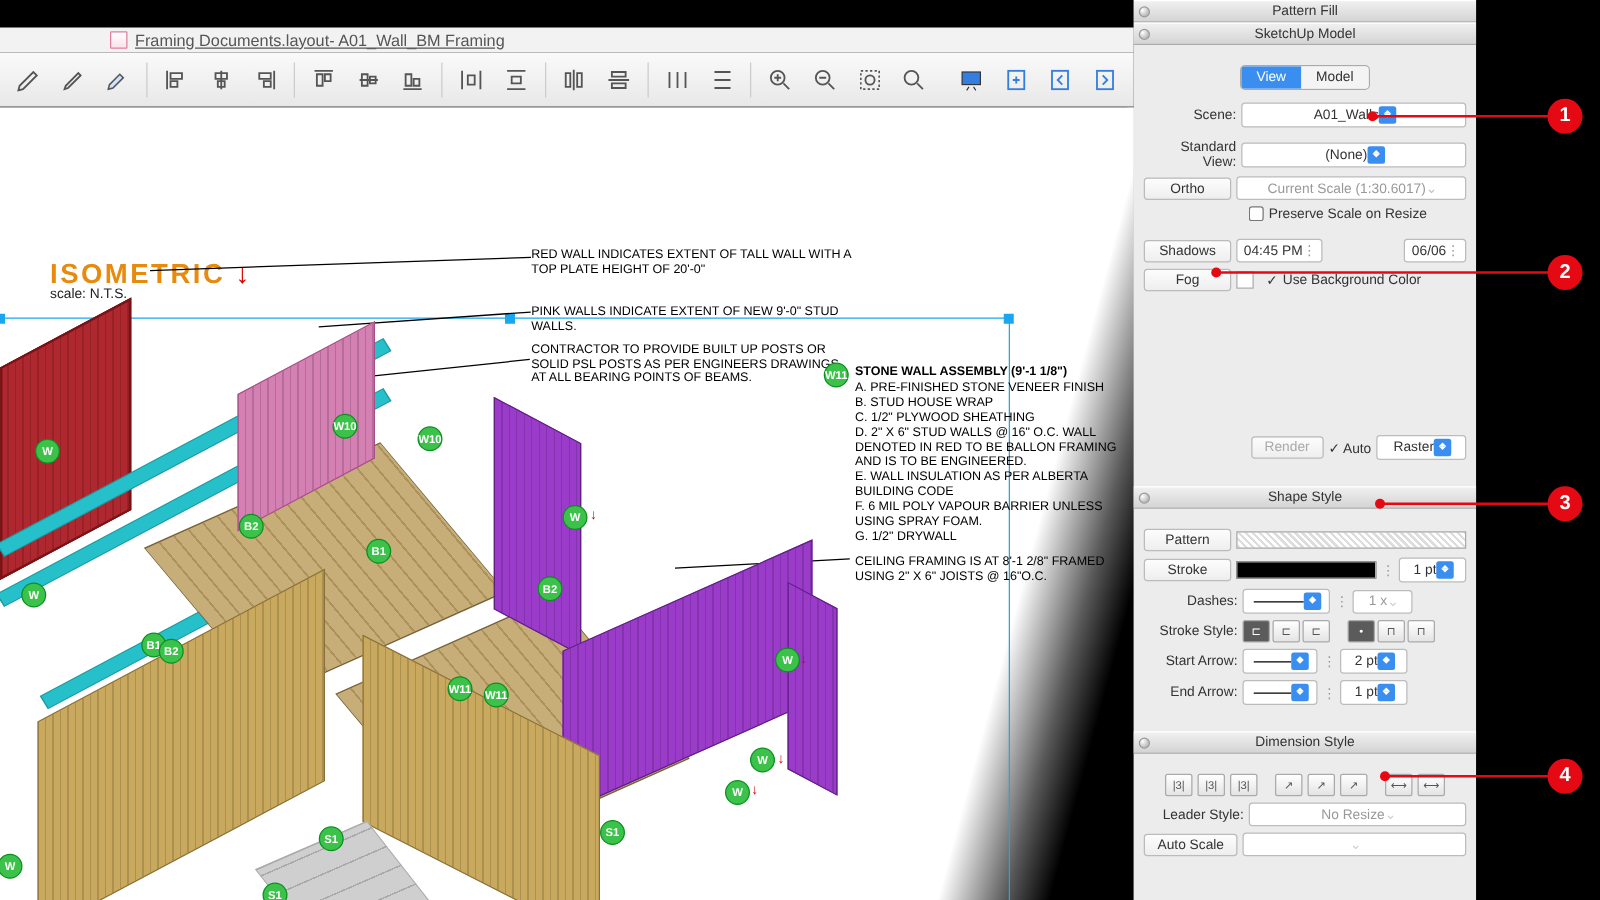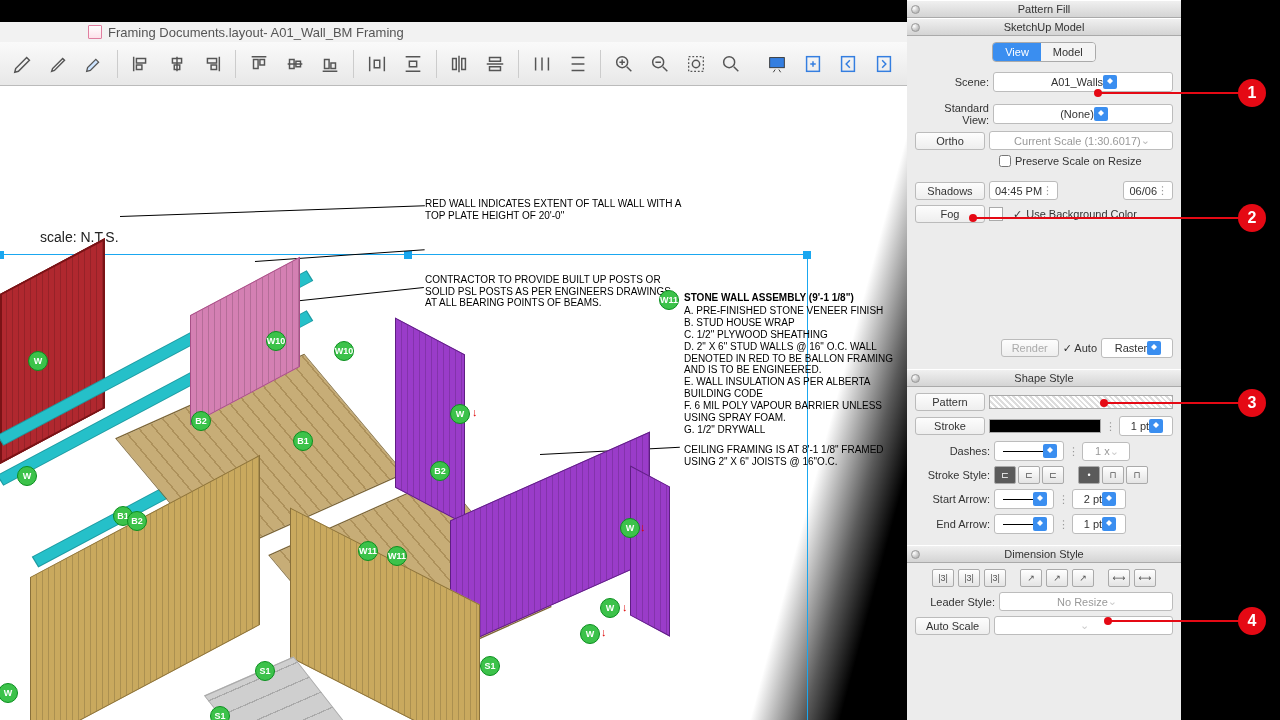--- a/index.html
+++ b/index.html
@@ -1,45 +1,45 @@
 <!DOCTYPE html>
 <html><head>
 <meta charset="utf-8">
 <style>
 * { margin: 0; padding: 0; box-sizing: border-box; font-family: -apple-system, "Helvetica Neue", Arial, sans-serif; }
 html, body { width: 1280px; height: 720px; background: #000; overflow: hidden; }
 .app { position: relative; width: 100%; height: 100%; }
-.titlebar { position: absolute; top: 22px; left: 0; width: 907px; height: 20px; background: #f2f2f2; display: flex; align-items: center; padding-left: 88px; gap: 6px; color: #555; font-size: 13px; }
+.titlebar { position: absolute; top: 22px; left: 0; width: 907px; height: 20px; background: #f2f2f2; display: flex; align-items: center; padding-left: 88px; gap: 6px; color: #555; font-size: 13px; text-decoration: underline; }
 .titlebar .doc-icon { width: 14px; height: 14px; border: 1px solid #e07fa0; border-radius: 1px; background: linear-gradient(to bottom,#fff,#fde2ea); }
 .toolbar { position: absolute; top: 42px; left: 0; width: 907px; height: 44px; background: linear-gradient(to bottom,#fafafa,#e8e8e8); border-bottom: 1px solid #bbb; display: flex; align-items: center; padding: 0 10px; gap: 10px; }
 .tool { width: 28px; height: 28px; display: flex; align-items: center; justify-content: center; color: #555; }
 .tool svg { width: 22px; height: 22px; }
 .sep { width: 1px; height: 28px; background: #ccc; }
 .spacer { flex: 1; }
 .canvas { position: absolute; top: 86px; left: 0; width: 907px; height: 634px; background: #fff; overflow: hidden; }
 .paper-edge { position: absolute; right: 0; top: 0; bottom: 0; width: 180px; background: linear-gradient(to right, #fff 10%, #5a5a5a 40%, #000 60%); transform: skewX(-15deg) translateX(90px); }
 .iso-title { position: absolute; top: 120px; left: 40px; color:#e88b0d; font-weight: bold; font-size: 22px; letter-spacing: 2px; }
-.iso-scale { position: absolute; top: 143px; left: 40px; color:#222; font-size: 14px; text-align: right; }
+.iso-scale { position: absolute; top: 143px; left: 40px; color:#222; font-size: 11px; text-align: right; }
 .red-arrow { color:#d00; font-weight:bold; }
 .sel { position:absolute; border:1.5px solid #1aa7f0; pointer-events:none;}
 .sel.main { top:168px; left:0; width:808px; height:540px; border-left:none; border-bottom:none;}
 .handle { position:absolute; width:8px; height:8px; background:#1aa7f0; }
 .note { position: absolute; font-size: 10px; line-height: 1.15; color:#000; max-width: 260px; }
 .lead { position:absolute; height:1px; background:#000; }
 .lead.d { transform-origin:left center; }
 .badge { position:absolute; width:20px; height:20px; border-radius:50%; background:#3cc24a; border:1px solid #0b8f1f; color:#fff; font-size:9px; font-weight:bold; display:flex; align-items:center; justify-content:center; }
 .b-arrow { position:absolute; color:#d00; font-size:11px; font-weight:bold; }
 .drawing { position:absolute; top:190px; left:-20px; width:720px; height:520px; }
 .beam { position:absolute; border:1px solid rgba(0,0,0,0.2); }
 .floor { position:absolute; background: repeating-linear-gradient(90deg,#c7ad77,#c7ad77 14px,#ad915b 14px,#ad915b 16px); border:1px solid #7c6535; }
 .stud-unit { position:absolute; background: repeating-linear-gradient(90deg, transparent 0, transparent 5px, rgba(0,0,0,0.15) 5px, rgba(0,0,0,0.15) 6px); }
 .panel-right { position:absolute; top:0; right:99px; width:274px; height:720px; background:#ececec; font-size:11px; color:#333;}
 .phead { height:18px; background:linear-gradient(to bottom,#f0f0f0,#d4d4d4); border-top:1px solid #fff; border-bottom:1px solid #aaa; text-align:center; font-size:11px; display:flex; align-items:center; justify-content:center; position:relative;}
 .phead .dot { position:absolute; left:4px; width:9px; height:9px; border-radius:50%; background:radial-gradient(circle at 30% 30%,#fff,#bbb 70%); border:1px solid #999;}
-.pbody { padding:6px 8px; }
+.pbody { padding:16px 8px; }
 .row { display:flex; align-items:center; margin-bottom:5px; gap:4px; }
 .row .lbl { text-align:right; font-size:11px; }
 .segctrl { display:inline-flex; border:1px solid #aaa; border-radius:4px; overflow:hidden; font-size:11px; }
 .segctrl span { padding:3px 12px; background:#f4f4f4;}
 .segctrl span.active { background:#3a8ef0; color:#fff; }
 .select { flex:1; display:flex; align-items:center; justify-content:center; background:#fff; border:1px solid #bcbcbc; border-radius:3px; padding:2px 4px 2px 6px; font-size:11px; min-height:18px;}
 .select.disabled { color:#999;}
 .sel-arrow { width:14px; height:14px; background:#3a8ef0; border-radius:2px; display:inline-flex; align-items:center; justify-content:center;}
 .sel-arrow::before { content:""; border:3px solid transparent; border-top-color:#fff; transform:translateY(2px);}
 .sel-arrow::after { content:""; border:3px solid transparent; border-bottom-color:#fff; position:absolute; transform:translateY(-4px);}
@@ -203,34 +203,39 @@
 
   <div class="canvas">
     <div class="paper-edge"></div>
 
     <div class="sel main">
       <div class="handle" style="top:-4px;left:-4px"></div>
       <div class="handle" style="top:-4px;left:50%"></div>
       <div class="handle" style="top:-4px;right:-4px"></div>
     </div>
 
+    <div class="iso-title">
+      <span>ISOMETRIC</span>
+      <span class="red-arrow">↓</span>
+    </div>
     <div class="iso-scale">scale: N.T.S.</div>
 
     <div class="note" style="top:112px;left:425px">RED WALL INDICATES EXTENT OF TALL WALL WITH A TOP PLATE HEIGHT OF 20'-0"</div>
+    <div class="note" style="top:158px;left:425px">PINK WALLS INDICATE EXTENT OF NEW 9'-0" STUD WALLS.</div>
     <div class="note" style="top:188px;left:425px">CONTRACTOR TO PROVIDE BUILT UP POSTS OR SOLID PSL POSTS AS PER ENGINEERS DRAWINGS AT ALL BEARING POINTS OF BEAMS.</div>
 
     <div class="note" style="top:206px;left:684px;font-weight:bold">STONE WALL ASSEMBLY (9'-1 1/8")</div>
     <div class="note" style="top:219px;left:684px">A. PRE-FINISHED STONE VENEER FINISH</div>
     <div class="note" style="top:231px;left:684px">B. STUD HOUSE WRAP</div>
     <div class="note" style="top:243px;left:684px">C. 1/2" PLYWOOD SHEATHING</div>
     <div class="note" style="top:255px;left:684px">D. 2" X 6" STUD WALLS @ 16" O.C. WALL DENOTED IN RED TO BE BALLON FRAMING AND IS TO BE ENGINEERED.</div>
     <div class="note" style="top:290px;left:684px">E. WALL INSULATION AS PER ALBERTA BUILDING CODE</div>
     <div class="note" style="top:314px;left:684px">F. 6 MIL POLY VAPOUR BARRIER UNLESS USING SPRAY FOAM.</div>
     <div class="note" style="top:338px;left:684px">G. 1/2" DRYWALL</div>
-    <div class="note" style="top:358px;left:684px">CEILING FRAMING IS AT 8'-1 1/8" FRAMED USING 2" X 6" JOISTS @ 16"O.C.</div>
+    <div class="note" style="top:358px;left:684px">CEILING FRAMING IS AT 8'-1 2/8" FRAMED USING 2" X 6" JOISTS @ 16"O.C.</div>
 
     <div class="badge" style="top:204px;left:659px">W11</div>
 
     <div class="lead d" style="top:130px;left:120px;width:305px;transform:rotate(-2deg)"></div>
     <div class="lead d" style="top:175px;left:255px;width:170px;transform:rotate(-4deg)"></div>
     <div class="lead d" style="top:223px;left:215px;width:210px;transform:rotate(-6deg)"></div>
     <div class="lead d" style="top:368px;left:540px;width:140px;transform:rotate(-3deg)"></div>
 
     <div class="drawing">
 

